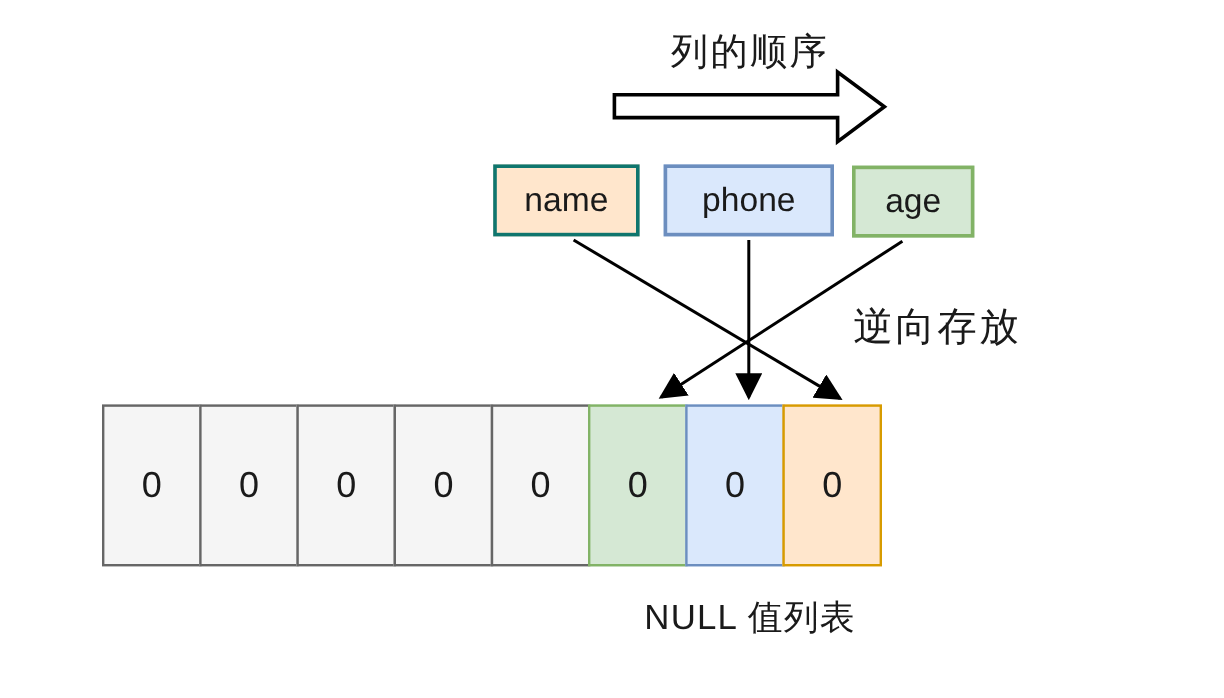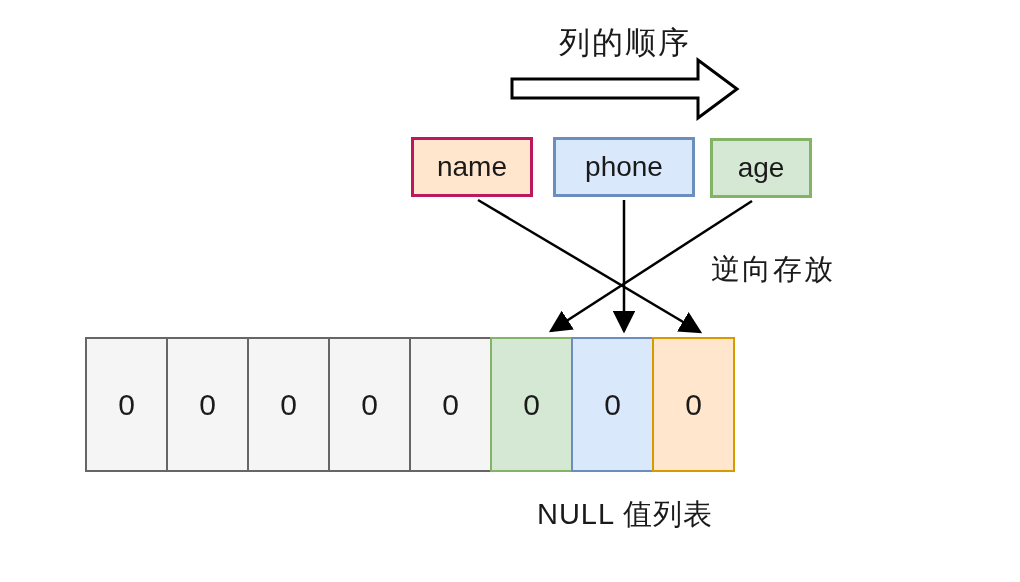--- a/index.html
+++ b/index.html
@@ -9,34 +9,34 @@
     overflow:hidden;
   }
   .abs{position:absolute;}
   
   .title{
     left:500px;top:22px;width:250px;text-align:center;
     font-size:31px;font-weight:500;letter-spacing:2px;
   }
   .annotation{
     left:711px;top:250px;width:150px;
-    font-size:29px;font-weight:500;letter-spacing:2px;
+    font-size:33px;font-weight:500;letter-spacing:2px;
   }
   .caption{
     left:490px;top:495px;width:270px;text-align:center;
     font-size:29px;font-weight:400;letter-spacing:1px;
   }
   
   .overlay{left:0;top:0;width:1020px;height:582px;pointer-events:none;}
   
   .colbox{
     height:54px;display:flex;align-items:center;justify-content:center;
     font-size:28px;box-sizing:content-box;
   }
-  .colbox-orange{border:3px solid #be185d;background:#ffe6cc;}
+  .colbox-orange{border:3px solid #0f766e;background:#ffe6cc;}
   .colbox-blue  {border:3px solid #6c8ebf;background:#dae8fc;}
   .colbox-green {border:3px solid #82b366;background:#d5e8d4;}
   .box-name {left:411px;top:137px;width:116px;}
   .box-phone{left:553px;top:137px;width:136px;}
   .box-age  {left:710px;top:138px;width:96px;}
   
   .row{left:85px;top:337px;display:flex;}
   .cell{
     width:79px;height:131px;border:2px solid #666666;
     display:flex;align-items:center;justify-content:center;

